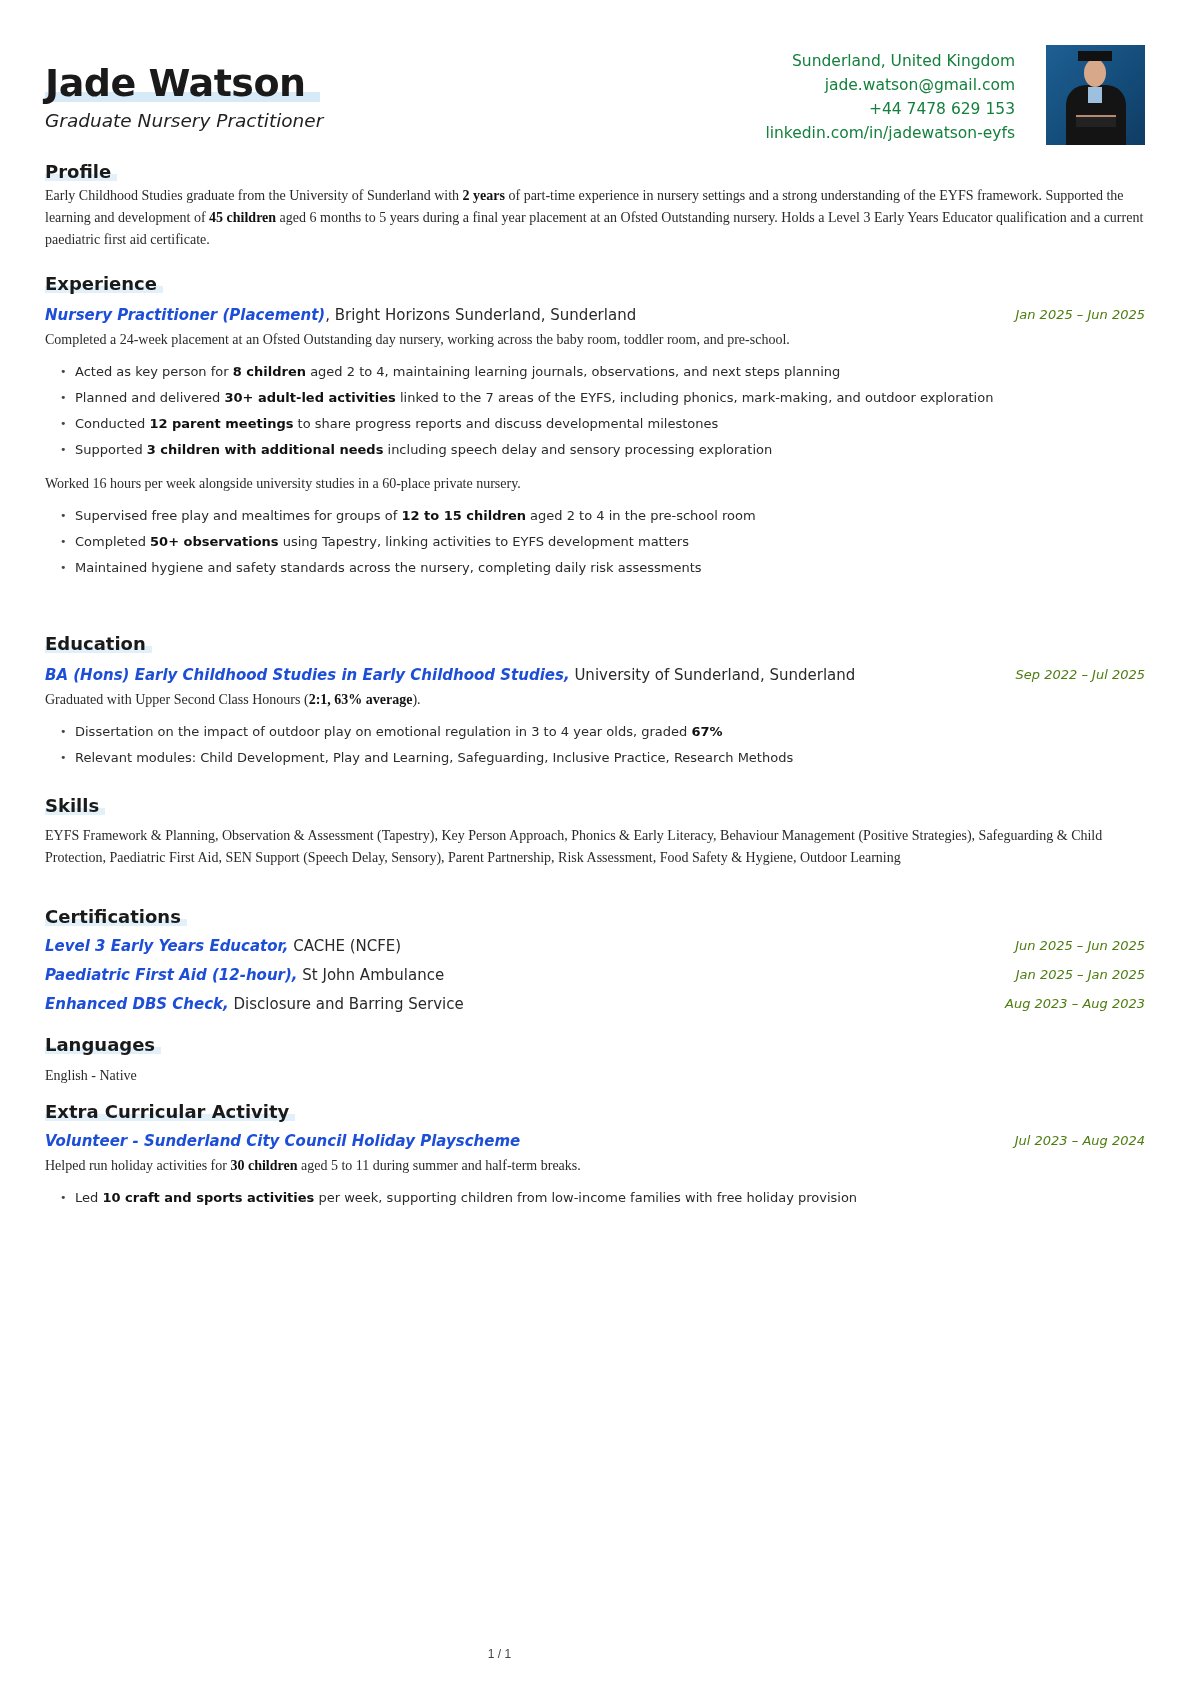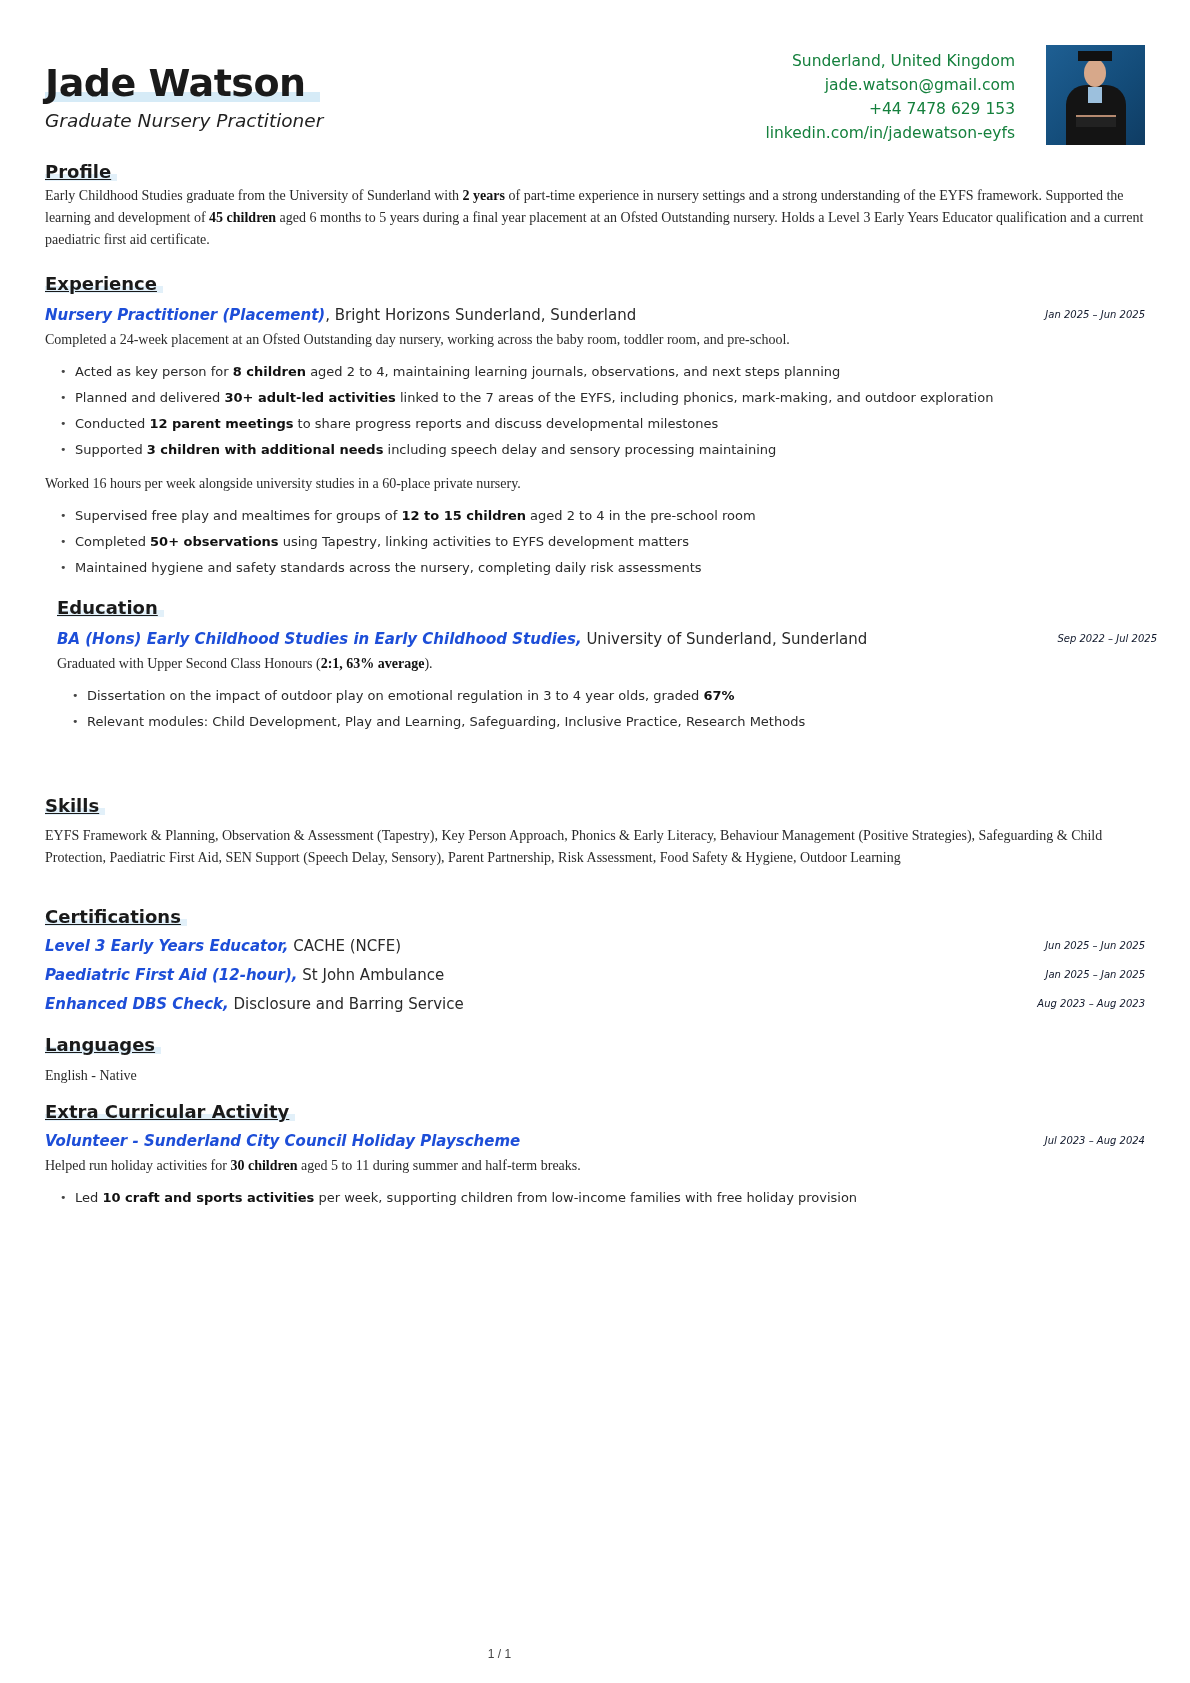--- a/index.html
+++ b/index.html
@@ -28,26 +28,25 @@
     overflow: hidden;
   }
   .photo .gown { position: absolute; left: 20px; top: 40px; width: 60px; height: 62px; background: #141414; border-radius: 20px 20px 0 0; }
   .photo .head { position: absolute; left: 38px; top: 14px; width: 22px; height: 28px; background: #d7a88a; border-radius: 50%; }
   .photo .cap { position: absolute; left: 32px; top: 6px; width: 34px; height: 10px; background: #111; }
   .photo .collar { position: absolute; left: 42px; top: 42px; width: 14px; height: 16px; background: #9cc0dd; }
   .photo .arms { position: absolute; left: 30px; top: 70px; width: 40px; height: 10px; background: #222; border-top: 2px solid #b58a70; }
   .sec-h {
     font-size: 18px; font-weight: bold; color: #1a1a1a; margin: 0; line-height: 24px;
     display: inline-block;
-    text-decoration: underline;
   }
   .sec-h .hl { background: linear-gradient(to top, transparent 0, transparent 1px, #e2f0f9 1px, #e2f0f9 8px, transparent 8px); padding-right: 6px; }
   .txt { font-size: 14px; line-height: 22px; color: #2a2a2a; font-family: Liberation Serif, serif; }
   .row { position: relative; font-size: 15px; line-height: 22px; }
-  .date { position: absolute; right: 0; top: 0; font-size: 10px; font-style: italic; color: #0f172a; }
+  .date { position: absolute; right: 0; top: 0; font-size: 13px; font-style: italic; color: #4d7c0f; }
   .role { font-weight: bold; font-style: italic; color: #1d4ed8; }
   ul { margin: 0; padding: 0; list-style: none; }
   li { position: relative; padding-left: 30px; font-size: 13px; line-height: 26px; color: #2a2a2a; }
   li::before { content: "•"; position: absolute; left: 15px; top: 0; font-size: 11px; color: #444; }
   b { color: #111; }
   .abs { position: absolute; left: 0; width: 1100px; }
   .pagenum { position: absolute; left: 0; width: 999px; top: 1647px; text-align: center; font-size: 12px; color: #444; font-family: "Liberation Sans", sans-serif; }
 </style>
 </head>
 <body>
@@ -83,35 +82,35 @@
     <div style="margin-top:8px;">
       <div class="row">
         <span class="role">Nursery Practitioner (Placement)</span><span>, Bright Horizons Sunderland, Sunderland</span>
         <span class="date">Jan 2025 – Jun 2025</span>
       </div>
       <div class="txt" style="margin-top:3px;">Completed a 24-week placement at an Ofsted Outstanding day nursery, working across the baby room, toddler room, and pre-school.</div>
       <ul style="margin-top:8px;">
         <li><span>Acted as key person for </span><b>8 children</b><span> aged 2 to 4, maintaining learning journals, observations, and next steps planning</span></li>
         <li><span>Planned and delivered </span><b>30+ adult-led activities</b><span> linked to the 7 areas of the EYFS, including phonics, mark-making, and outdoor exploration</span></li>
         <li><span>Conducted </span><b>12 parent meetings</b><span> to share progress reports and discuss developmental milestones</span></li>
-        <li><span>Supported </span><b>3 children with additional needs</b><span> including speech delay and sensory processing maintaining</span></li>
+        <li><span>Supported </span><b>3 children with additional needs</b><span> including speech delay and sensory processing exploration</span></li>
       </ul>
     </div>
 
     <div style="margin-top:10px;">
       <div class="txt" style="margin-top:3px;">Worked 16 hours per week alongside university studies in a 60-place private nursery.</div>
       <ul style="margin-top:8px;">
         <li><span>Supervised free play and mealtimes for groups of </span><b>12 to 15 children</b><span> aged 2 to 4 in the pre-school room</span></li>
         <li><span>Completed </span><b>50+ observations</b><span> using Tapestry, linking activities to EYFS development matters</span></li>
         <li><span>Maintained hygiene and safety standards across the nursery, completing daily risk assessments</span><b></b><span></span></li>
       </ul>
     </div>
   </div>
 
-  <div class="abs" style="top:596px;margin-left:12px;">
+  <div class="abs" style="top:632px;">
     <h2 class="sec-h"><span class="hl">Education</span></h2>
     <div class="row" style="margin-top:8px;">
       <span class="role">BA (Hons) Early Childhood Studies in Early Childhood Studies,</span><span> University of Sunderland, Sunderland</span>
       <span class="date">Sep 2022 – Jul 2025</span>
     </div>
     <div class="txt" style="margin-top:3px;"><span>Graduated with Upper Second Class Honours (</span><b>2:1, 63% average</b><span>).</span></div>
     <ul style="margin-top:8px;">
       <li><span>Dissertation on the impact of outdoor play on emotional regulation in 3 to 4 year olds, graded </span><b>67%</b><span></span></li>
       <li><span>Relevant modules: Child Development, Play and Learning, Safeguarding, Inclusive Practice, Research Methods</span><b></b><span></span></li>
     </ul>

